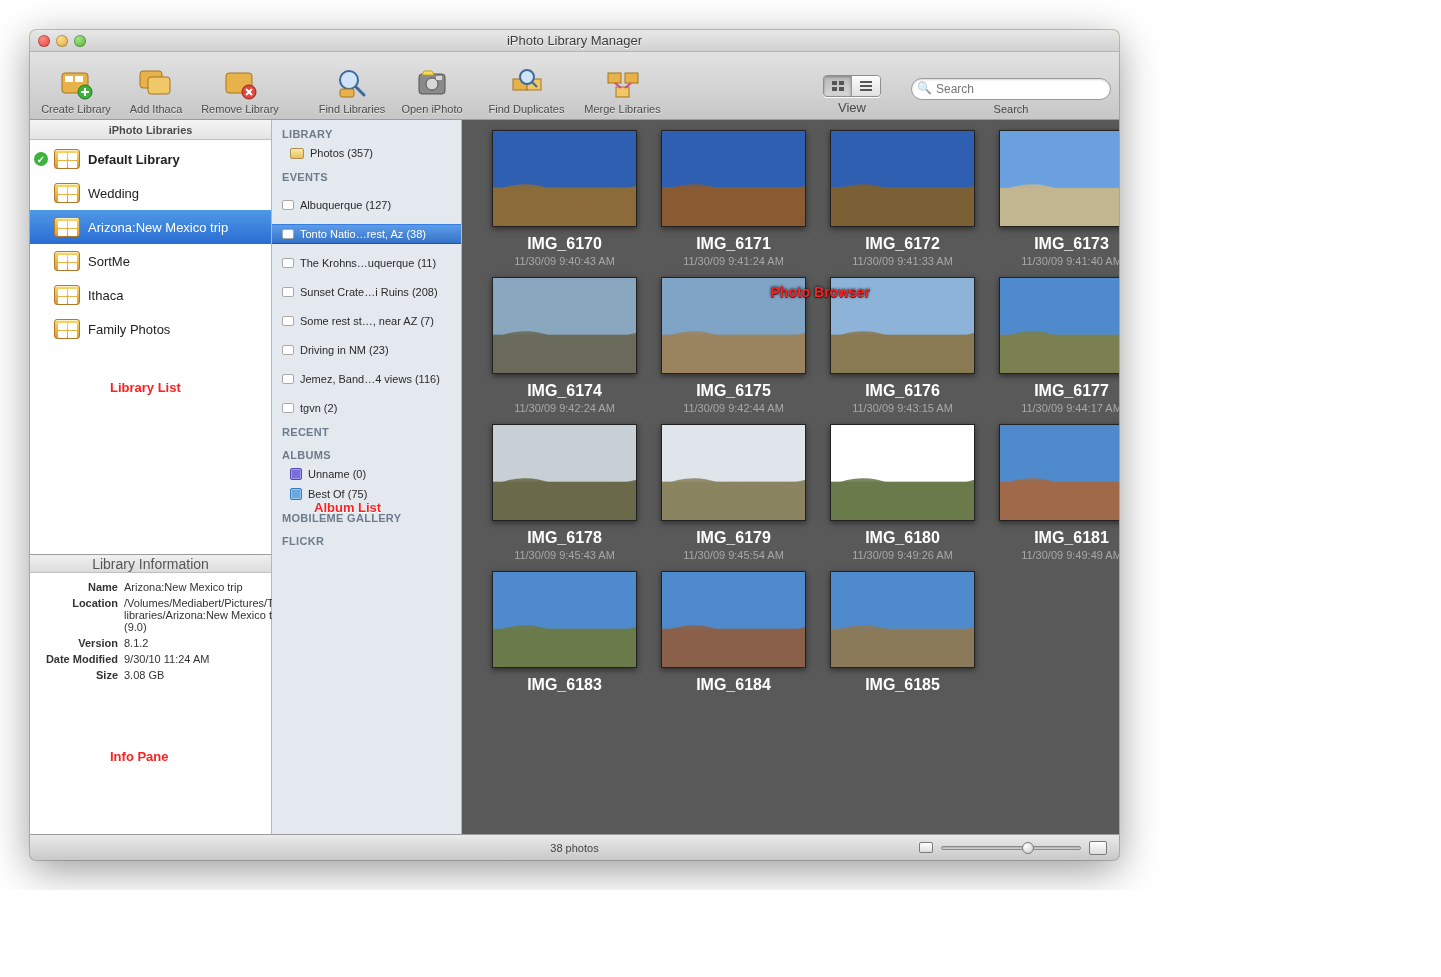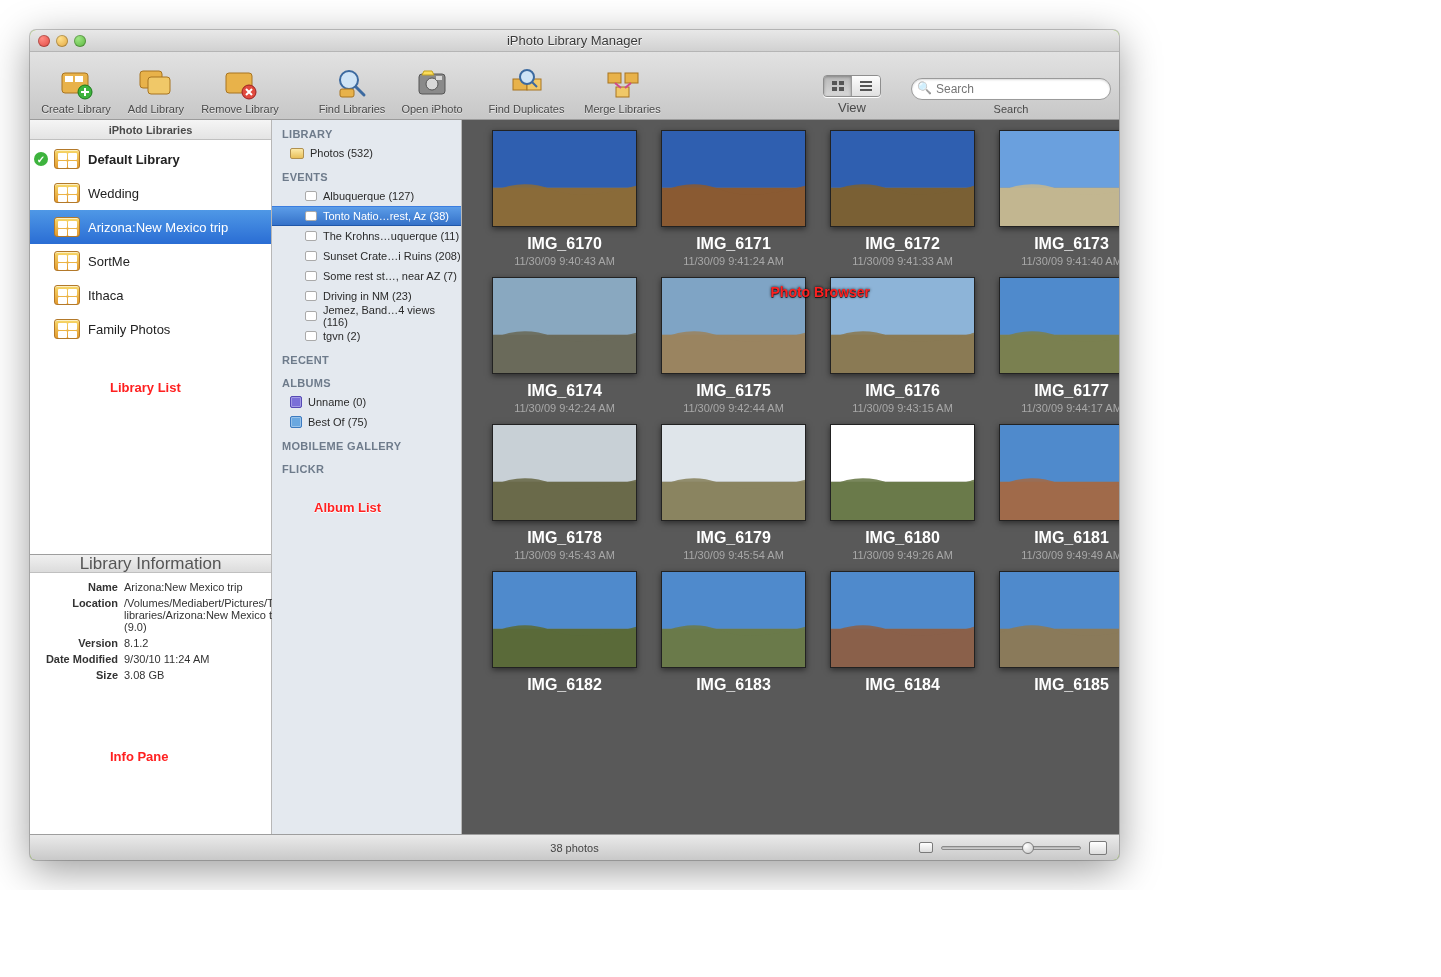--- a/index.html
+++ b/index.html
@@ -54,30 +54,30 @@
   .lib-row { height:34px; display:flex; align-items:center; padding-left:16px; gap:8px; font-size:13px; color:#222; cursor:pointer;}
   .lib-row.default { font-weight:bold;}
   .lib-row.selected { background:linear-gradient(#4f98e6,#2a6dd4); color:#fff;}
   .lib-ico { width:26px; height:20px; border-radius:3px; background:linear-gradient(#f7d86a,#e39a2e); border:1px solid #b3792a; box-shadow: inset 0 1px 0 rgba(255,255,255,0.6); position:relative; flex-shrink:0;}
   .lib-ico::after { content:""; position:absolute; left:3px; top:3px; width:9px; height:7px; background:#fff; border-radius:1px; box-shadow: 10px 0 0 #fff, 0 8px 0 #fff, 10px 8px 0 #fff;}
   .check { width:14px; height:14px; border-radius:50%; background:#3db33d; color:#fff; font-size:10px; display:flex; align-items:center; justify-content:center; margin-left:-12px; margin-right:-2px;}
   .annot { color:#ff2020; font-weight:bold; font-size:13px; text-shadow: 0 0 2px #fff, 0 1px 0 #fff;}
   .annot-lib { position:absolute; left:80px; top:240px;}
   
   .info-pane { height:280px; border-top:1px solid #9e9e9e; background:#fff; position:relative;}
-  .info-header{ height:18px; background:linear-gradient(#f0f0f0,#dcdcdc); border-bottom:1px solid #c0c0c0; font-size:17px; color:#555; text-align:center; line-height:18px;}
+  .info-header{ height:18px; background:linear-gradient(#f0f0f0,#dcdcdc); border-bottom:1px solid #c0c0c0; font-size:14px; color:#555; text-align:center; line-height:18px;}
   .info-grid { padding:8px 10px; font-size:11px; color:#333; display:grid; grid-template-columns: 78px 1fr; row-gap:4px; column-gap:6px;}
   .info-grid .k { text-align:right; font-weight:bold;}
   .info-grid .v { word-wrap:break-word;}
   .annot-info { position:absolute; left:80px; bottom:70px;}
   
   .col-albums { width: 190px; background:#e4e9ef; border-right:1px solid #b7b7b7; overflow:auto; position:relative; padding-bottom:20px;}
   .src-section { font-size:11px; font-weight:bold; color:#6e7b8b; padding: 8px 10px 3px 10px; text-transform:uppercase; letter-spacing:0.3px;}
   .src-row { height:20px; display:flex; align-items:center; padding-left:18px; gap:6px; font-size:11px; color:#2a2a2a; cursor:pointer;}
-  .src-row.sub { padding-left:33px;}
+  .src-row.sub { padding-left:10px;margin-top:9px;}
   .src-row.selected { background:linear-gradient(#5c9de8,#3572c9); color:#fff; border-top:1px solid #3a7de0; border-bottom:1px solid #1f56a8;}
   .src-ico { width:14px; height:11px; border:1px solid #b09050; background:linear-gradient(#fce9a8,#e8c05a); border-radius:2px; flex-shrink:0;}
   .src-ico.event { width:12px; height:10px; border-radius:2px; background:#fff; border:1px solid #aaa; position:relative;}
   .src-ico.album { width:12px; height:12px; border-radius:2px; background:#7a6fd8; border:1px solid #5549b5; box-shadow: inset 0 0 0 1px rgba(255,255,255,0.3);}
   .src-ico.album.blue { background:#6aa8e0; border-color:#3c7ac0;}
   .annot-album{ position:absolute; left:42px; top:380px;}
   
   .col-browser { flex:1; background:#595959; overflow:auto; position:relative;}
   .grid { display:grid; grid-template-columns: repeat(4, 1fr); padding: 10px 30px 20px 30px; gap: 10px 24px;}
   .cell { display:flex; flex-direction:column; align-items:center; }
@@ -122,21 +122,21 @@
           </div>
         <span>Create Library</span>
       </div>
       <div class="tb-btn">
         <div class="tb-ico">
             <svg viewBox="0 0 36 36">
               <rect x="2" y="6" width="22" height="17" rx="3" fill="#e8b24a" stroke="#a87420"></rect>
               <rect x="10" y="12" width="22" height="17" rx="3" fill="#f0c868" stroke="#a87420"></rect>
             </svg>
           </div>
-        <span>Add Library</span>
+        <span>Add Ithaca</span>
       </div>
       <div class="tb-btn" style="width:84px;">
         <div class="tb-ico">
             <svg viewBox="0 0 36 36">
               <rect x="4" y="8" width="26" height="20" rx="3" fill="#e8b24a" stroke="#a87420"></rect>
               <circle cx="27" cy="27" r="7" fill="#e04a3e" stroke="#9a2020"></circle>
               <path d="M24 24l6 6M30 24l-6 6" stroke="#fff" stroke-width="2"></path>
             </svg>
           </div>
         <span>Remove Library</span>
@@ -270,21 +270,21 @@
             <div class="v">3.08 GB</div>
         </div>
         <div class="annot annot-info">Info Pane</div>
       </div>
     </div>
 
     <div class="col-albums">
       <div class="src-section">LIBRARY</div>
       <div class="src-row">
         <div class="src-ico"></div>
-        <span>Photos (532)</span>
+        <span>Photos (357)</span>
       </div>
       <div class="src-section">EVENTS</div>
       <div id="events-list">
           <div class="src-row sub">
             <div class="src-ico event"></div>
             <span>Albuquerque (127)</span>
           </div>
           <div class="src-row sub selected">
             <div class="src-ico event"></div>
             <span>Tonto Natio…rest, Az (38)</span>
@@ -463,30 +463,20 @@
     <path d="M0 62 Q30 48 60 60 T145 56 L145 97 L0 97 Z" fill="#a06a4a" opacity="0.9"></path>
   </svg>
             </div>
             <div class="pname">IMG_6181</div>
             <div class="pdate">11/30/09 9:49:49 AM</div>
           </div>
           <div class="cell">
             <div class="thumb">
               <svg viewBox="0 0 145 97" preserveAspectRatio="none">
     <rect width="145" height="58" fill="#4f8acc"></rect>
-    <rect y="58" width="145" height="39" fill="#5a6a3a"></rect>
-    <path d="M0 62 Q30 48 60 60 T145 56 L145 97 L0 97 Z" fill="#5a6a3a" opacity="0.9"></path>
-  </svg>
-            </div>
-            <div class="pname">IMG_6182</div>
-          </div>
-          <div class="cell">
-            <div class="thumb">
-              <svg viewBox="0 0 145 97" preserveAspectRatio="none">
-    <rect width="145" height="58" fill="#4f8acc"></rect>
     <rect y="58" width="145" height="39" fill="#6a7a4a"></rect>
     <path d="M0 62 Q30 48 60 60 T145 56 L145 97 L0 97 Z" fill="#6a7a4a" opacity="0.9"></path>
   </svg>
             </div>
             <div class="pname">IMG_6183</div>
           </div>
           <div class="cell">
             <div class="thumb">
               <svg viewBox="0 0 145 97" preserveAspectRatio="none">
     <rect width="145" height="58" fill="#4f8acc"></rect>

